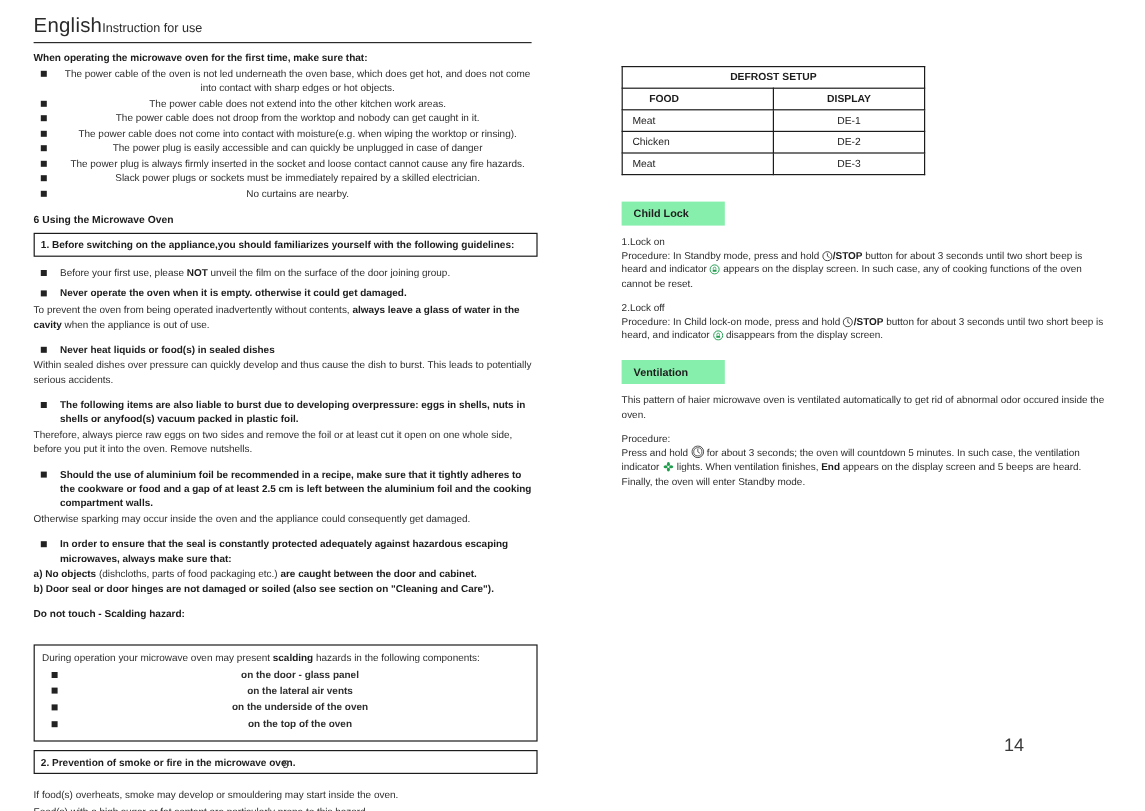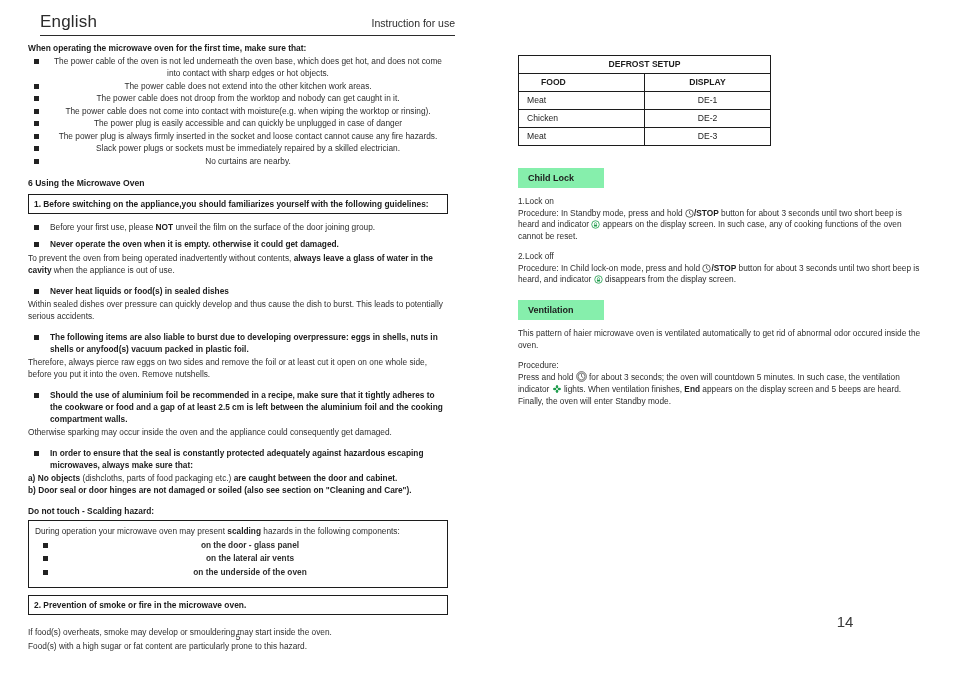--- a/index.html
+++ b/index.html
@@ -18,26 +18,25 @@
   .page {
     position: absolute;
     left: 0; top: 0;
     width: 954px;
     height: 676px;
   }
 
   
   .header {
     position: absolute;
-    left: 40px;
+    left: 28px;
     top: 12px;
     width: 415px;
     display: flex;
     align-items: baseline;
-    justify-content: space-between;
     border-bottom: 1.5px solid #2b2b2b;
     padding-bottom: 3px;
   }
   .header-lang {
     font-size: 17px;
     font-weight: 400;
     color: #2b2b2b;
     letter-spacing: .2px;
   }
   .header-note {
@@ -121,21 +120,21 @@
     width: 5px;
     height: 5px;
     background: #222;
   }
 
   .ab-line { margin: 0; }
 
   .scald-box {
     border: 1.2px solid #1c1c1c;
     padding: 4px 6px 7px 6px;
-    margin-top: 3px;
+    margin-top: 20px;
   }
   .scald-box ul.sq > li {
     font-weight: bold;
     padding-left: 24px;
     margin-bottom: 1.5px;
   }
   .scald-box ul.sq > li::before { left: 8px; }
 
   .pagenum-left {
     position: absolute;
@@ -285,20 +284,21 @@
     <div class="h-bold">Do not touch - Scalding hazard:</div>
 
     <div class="scald-box">
       <div class="para">
         <span>During operation your microwave oven may present </span><span class="b">scalding</span><span> hazards in the following components:</span>
       </div>
       <ul class="sq indent">
         <li>on the door - glass panel</li>
         <li>on the lateral air vents</li>
         <li>on the underside of the oven</li>
+        <li>on the top of the oven</li>
       </ul>
     </div>
 
     <div class="gap"></div>
 
     <div class="boxline">2. Prevention of smoke or fire in the microwave oven.</div>
 
     <div class="gap-sm"></div>
 
     <div class="para">If food(s) overheats, smoke may develop or smouldering may start inside the oven.</div>

